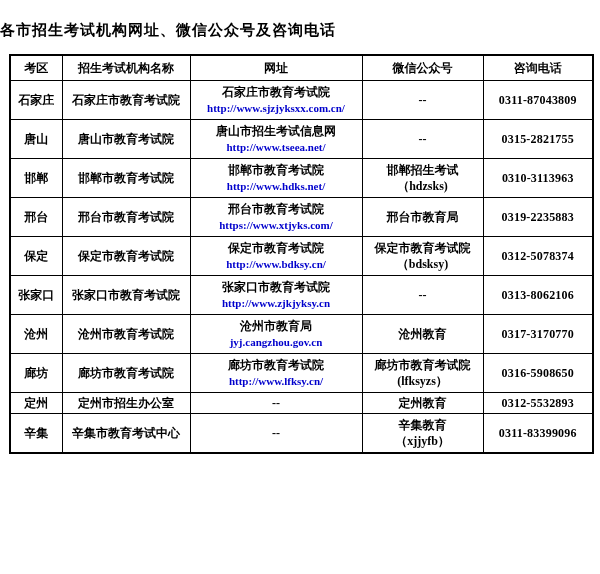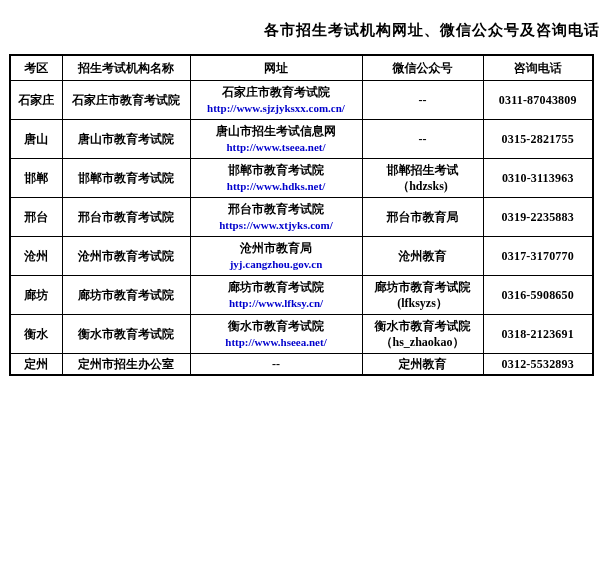--- a/index.html
+++ b/index.html
@@ -9,21 +9,21 @@
   }
   body {
     width: 600px;
     height: 574px;
     font-family: "Liberation Serif", "DejaVu Serif", serif;
     color: #000000;
     overflow: hidden;
   }
   .page-title {
     width: 600px;
-    text-align: right;
+    text-align: left;
     font-size: 15px;
     font-weight: bold;
     letter-spacing: 1px;
     margin-top: 21px;
     margin-bottom: 14px;
     color: #000000;
   }
   table.info-table {
     border-collapse: collapse;
     table-layout: fixed;
@@ -134,20 +134,45 @@
         <td>
           <span class="site-line">邢台市教育考试院</span>
           <a class="url-link">https://www.xtjyks.com/</a>
         </td>
         <td>
           <span class="wechat-line">邢台市教育局</span>
         </td>
         <td class="phone-cell">0319-2235883</td>
       </tr>
       <tr>
+        <td class="cell-two-line">保定</td>
+        <td>保定市教育考试院</td>
+        <td>
+          <span class="site-line">保定市教育考试院</span>
+          <a class="url-link">http://www.bdksy.cn/</a>
+        </td>
+        <td>
+          <span class="wechat-line">保定市教育考试院</span>
+          <span class="wechat-line">（bdsksy)</span>
+        </td>
+        <td class="phone-cell">0312-5078374</td>
+      </tr>
+      <tr>
+        <td class="cell-two-line">张家口</td>
+        <td>张家口市教育考试院</td>
+        <td>
+          <span class="site-line">张家口市教育考试院</span>
+          <a class="url-link">http://www.zjkjyksy.cn</a>
+        </td>
+        <td>
+          <span class="wechat-line">--</span>
+        </td>
+        <td class="phone-cell">0313-8062106</td>
+      </tr>
+      <tr>
         <td class="cell-two-line">沧州</td>
         <td>沧州市教育考试院</td>
         <td>
           <span class="site-line">沧州市教育局</span>
           <a class="url-link">jyj.cangzhou.gov.cn</a>
         </td>
         <td>
           <span class="wechat-line">沧州教育</span>
         </td>
         <td class="phone-cell">0317-3170770</td>
@@ -159,37 +184,36 @@
           <span class="site-line">廊坊市教育考试院</span>
           <a class="url-link">http://www.lfksy.cn/</a>
         </td>
         <td>
           <span class="wechat-line">廊坊市教育考试院</span>
           <span class="wechat-line">(lfksyzs）</span>
         </td>
         <td class="phone-cell">0316-5908650</td>
       </tr>
       <tr>
-        <td class="cell-two-line">衡水</td>
-        <td>衡水市教育考试院</td>
-        <td>
-          <span class="site-line">衡水市教育考试院</span>
-          <a class="url-link">http://www.hseea.net/</a>
-        </td>
-        <td>
-          <span class="wechat-line">衡水市教育考试院</span>
-          <span class="wechat-line">（hs_zhaokao）</span>
-        </td>
-        <td class="phone-cell">0318-2123691</td>
-      </tr>
-      <tr>
         <td>定州</td>
         <td>定州市招生办公室</td>
         <td>
           <span class="site-line">--</span>
         </td>
         <td>
           <span class="wechat-line">定州教育</span>
         </td>
         <td class="phone-cell">0312-5532893</td>
+      </tr>
+      <tr>
+        <td class="cell-two-line">辛集</td>
+        <td>辛集市教育考试中心</td>
+        <td>
+          <span class="site-line">--</span>
+        </td>
+        <td>
+          <span class="wechat-line">辛集教育</span>
+          <span class="wechat-line">（xjjyfb）</span>
+        </td>
+        <td class="phone-cell">0311-83399096</td>
       </tr>
     </tbody>
 </table>
 
 </body></html>

